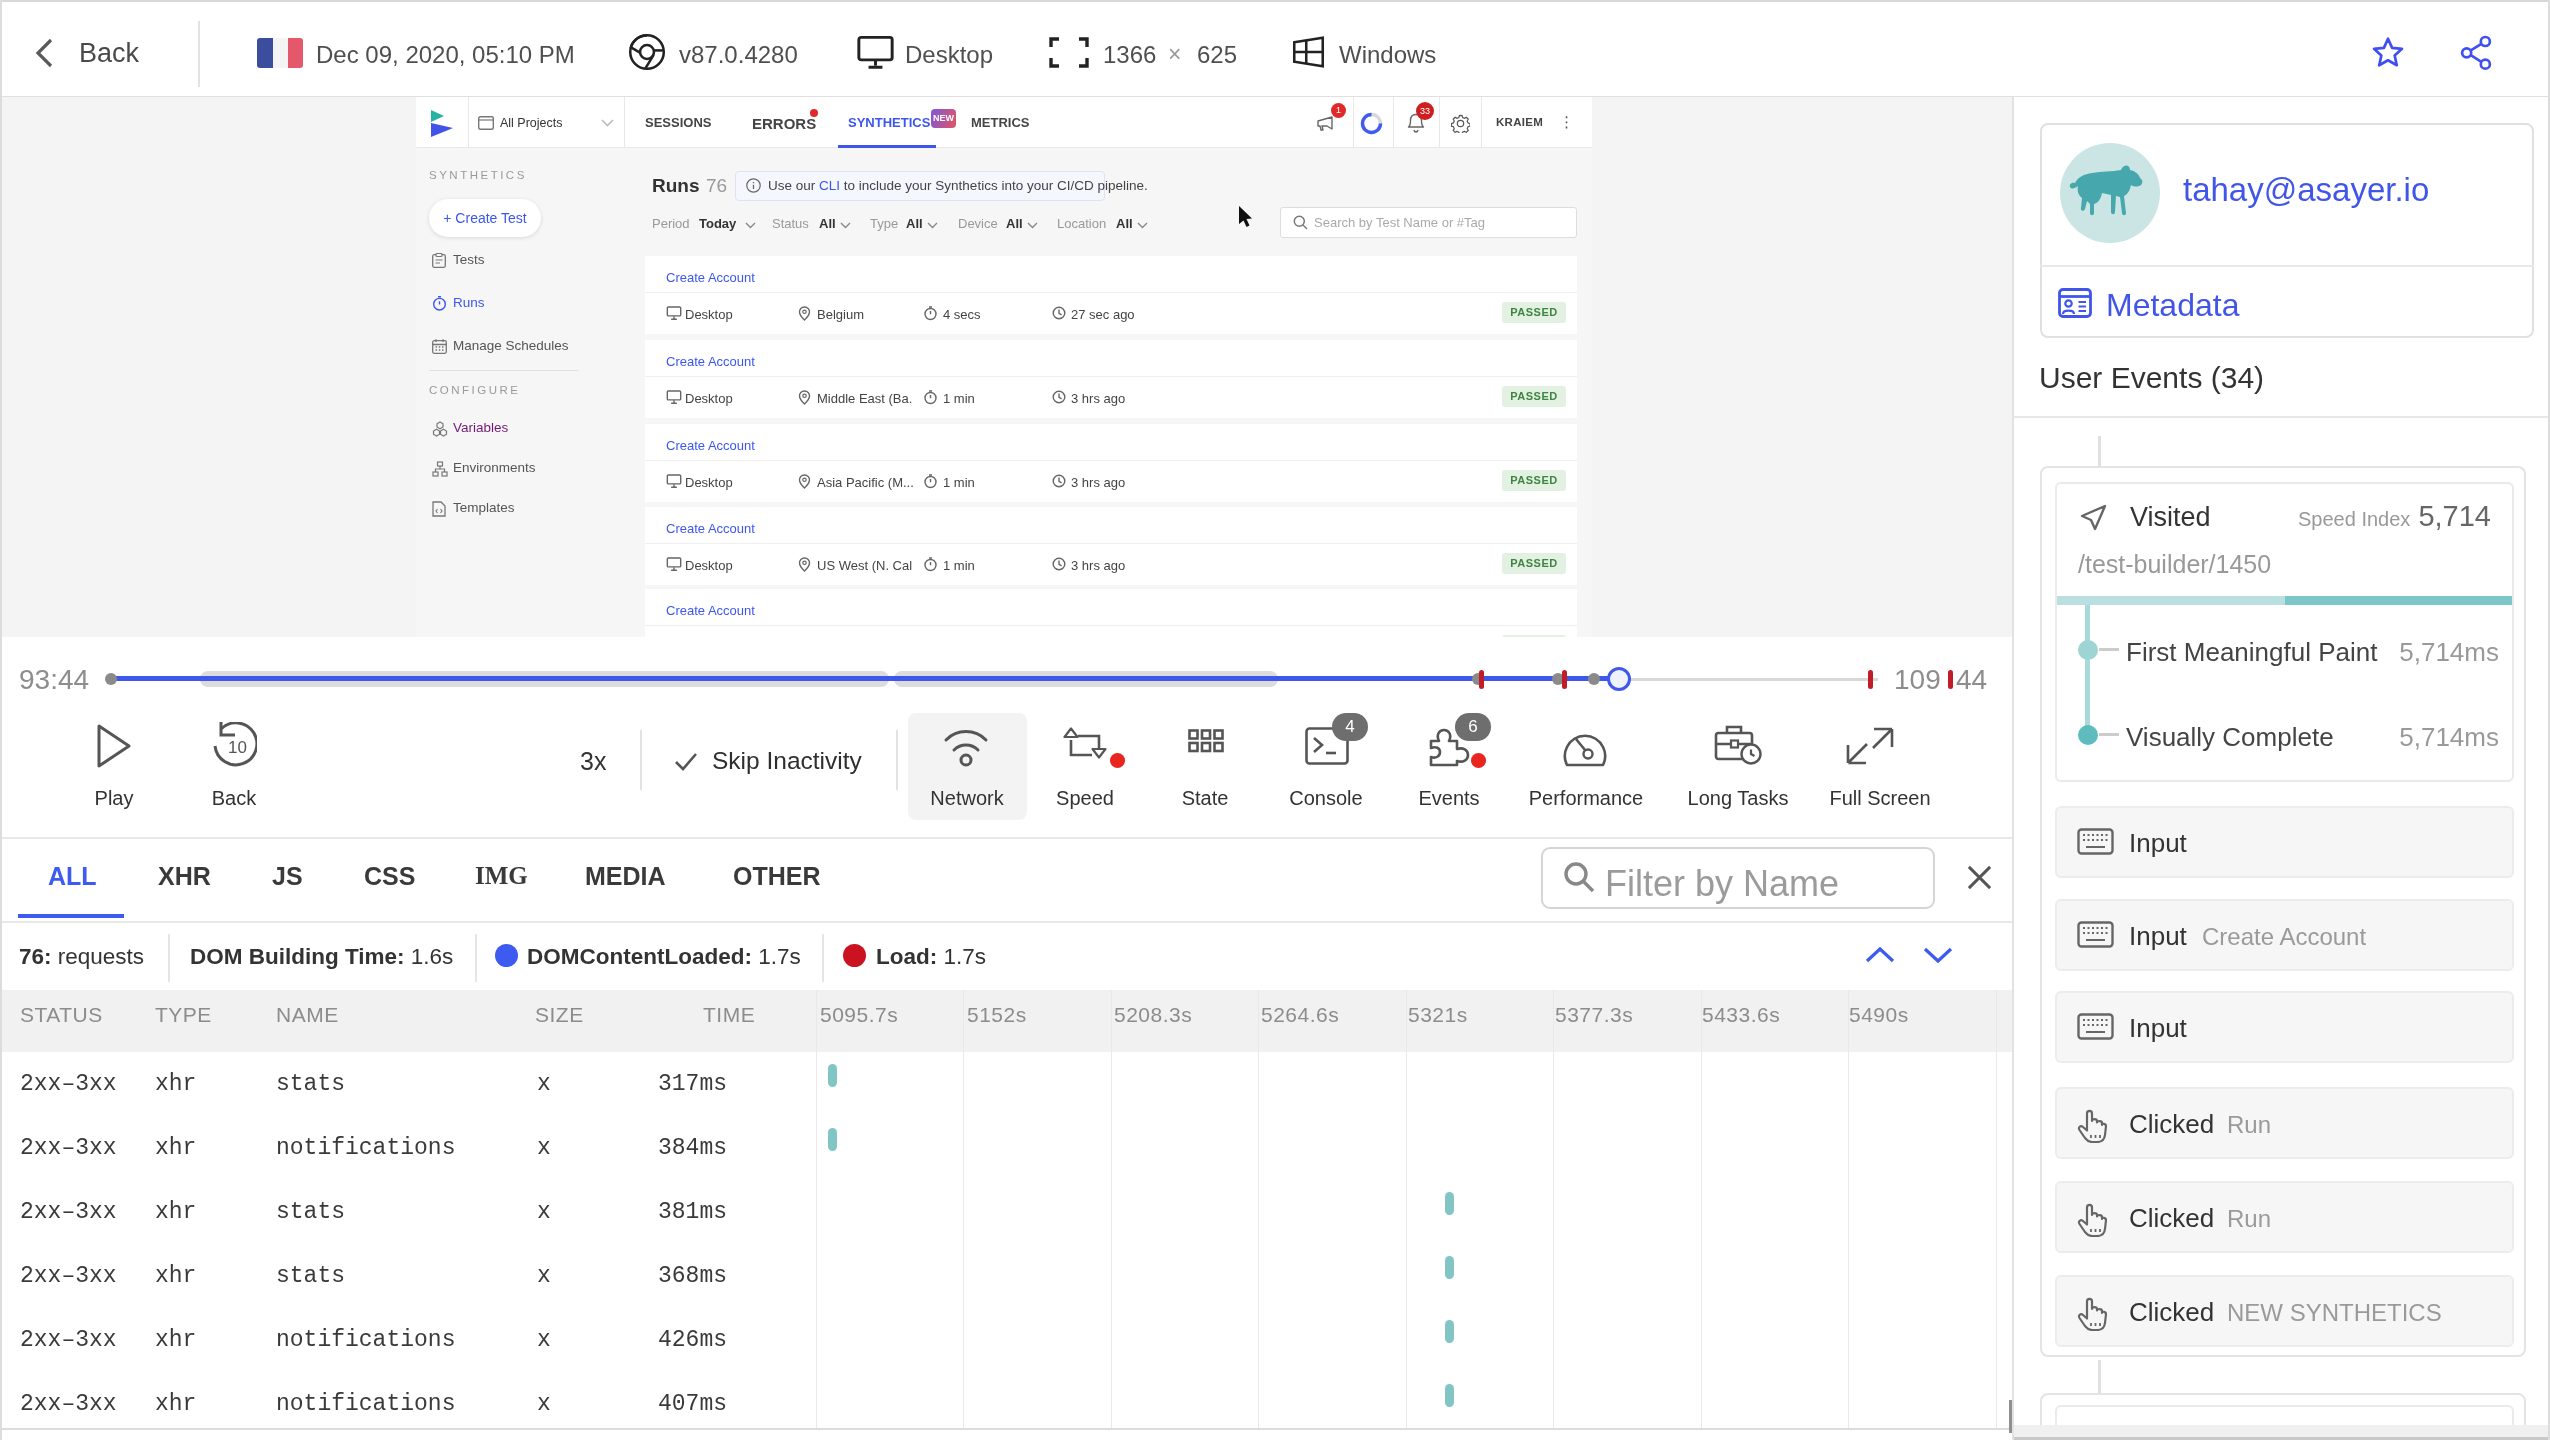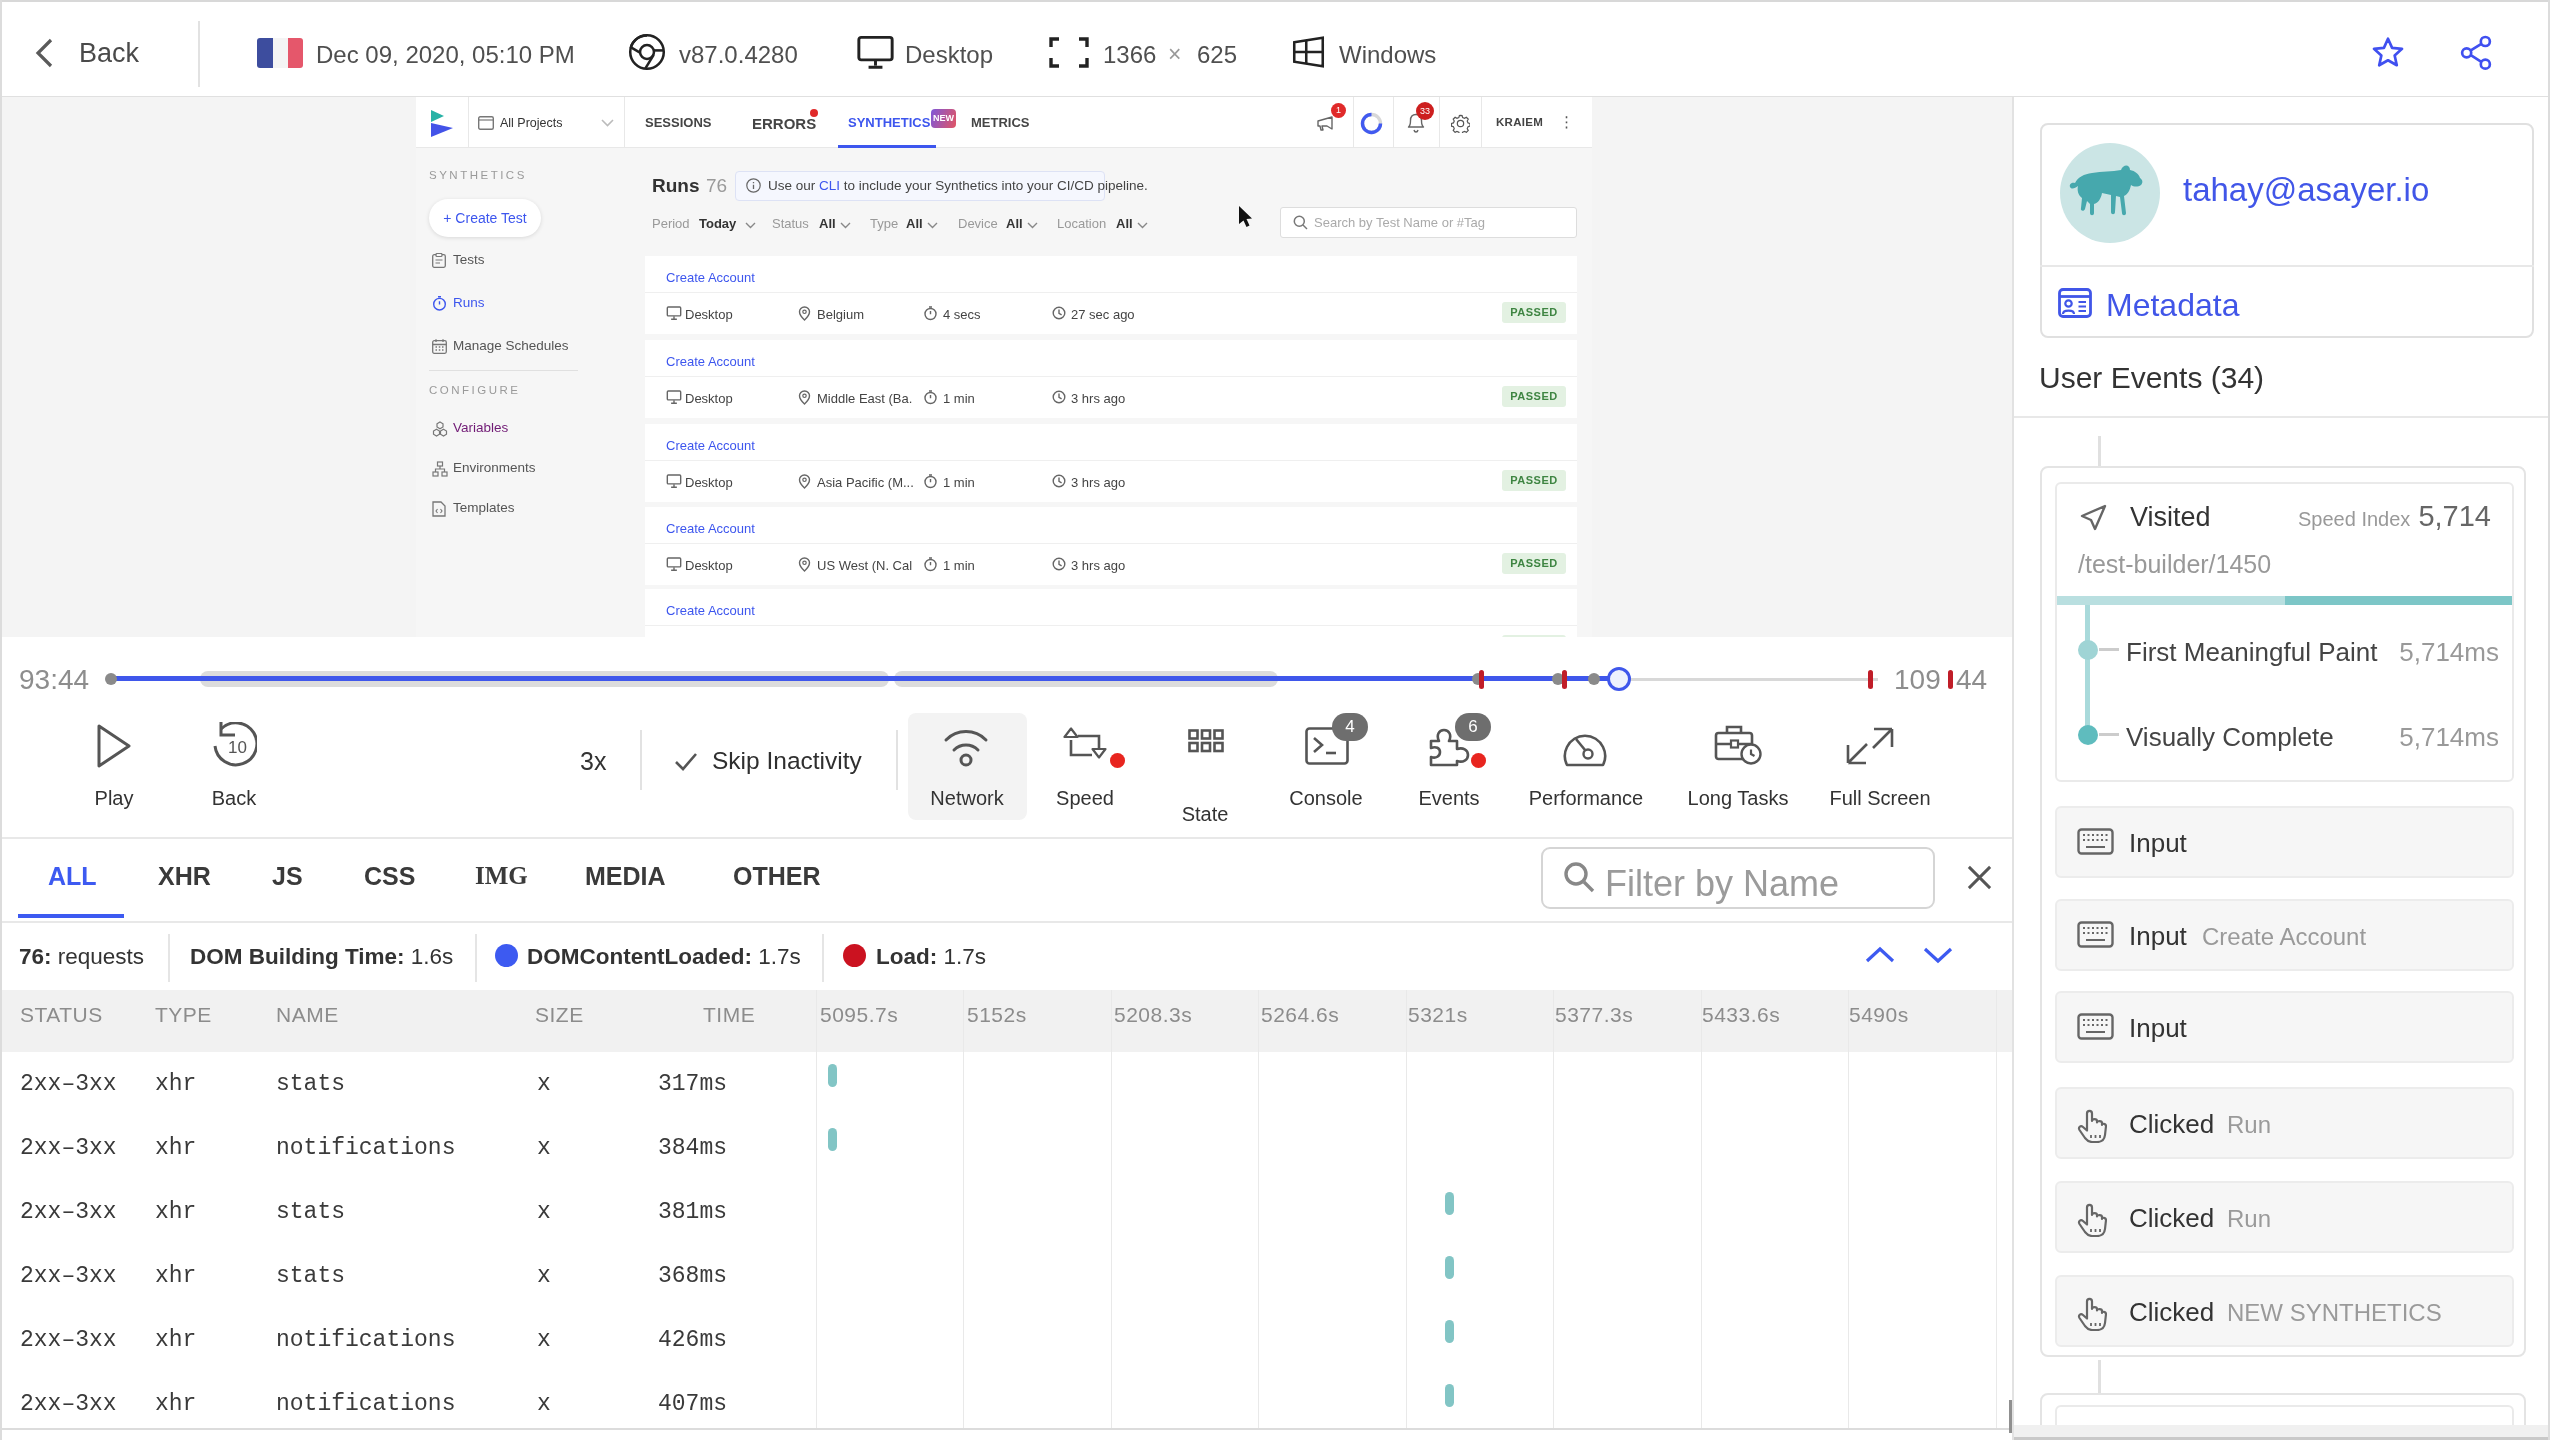--- a/index.html
+++ b/index.html
@@ -383,21 +383,21 @@
     <svg class="abs" style="left:1188px;top:92px;" width="36" height="36" viewBox="0 0 36 36">
         <g fill="none" stroke="#555" stroke-width="2.6">
           <rect x="1.5" y="1.5" width="8" height="8"></rect>
           <rect x="14" y="1.5" width="8" height="8"></rect>
           <rect x="26.5" y="1.5" width="8" height="8"></rect>
           <rect x="1.5" y="14" width="8" height="8"></rect>
           <rect x="14" y="14" width="8" height="8"></rect>
           <rect x="26.5" y="14" width="8" height="8"></rect>
         </g>
       </svg>
-    <div class="abs clab" style="left:1205px;margin-top:16px;">State</div>
+    <div class="abs clab" style="left:1205px;">State</div>
     <svg class="abs" style="left:1305px;top:90px;" width="44" height="38" viewBox="0 0 44 38">
         <rect x="1.5" y="1.5" width="41" height="35" rx="3" fill="none" stroke="#555" stroke-width="2.6"></rect>
         <path d="M9 11 L17 18 L9 25" fill="none" stroke="#555" stroke-width="2.6"></path>
         <path d="M21 26 H31" stroke="#555" stroke-width="2.6"></path>
       </svg>
     <div class="abs badge" style="left:1332px;top:76px;">4</div>
     <div class="abs clab" style="left:1326px;">Console</div>
     <svg class="abs" style="left:1425px;top:90px;" width="46" height="40" viewBox="0 0 46 40">
         <path d="M6 14 H14 C11 8 14 3 19 3 C24 3 27 8 24 14 H32 V22 C38 20 43 23 43 28 C43 33 38 36 32 34 V38 H6 V30 C11 32 15 29 15 25 C15 21 11 19 6 21 Z" fill="none" stroke="#555" stroke-width="2.6" stroke-linejoin="round"></path>
       </svg>

